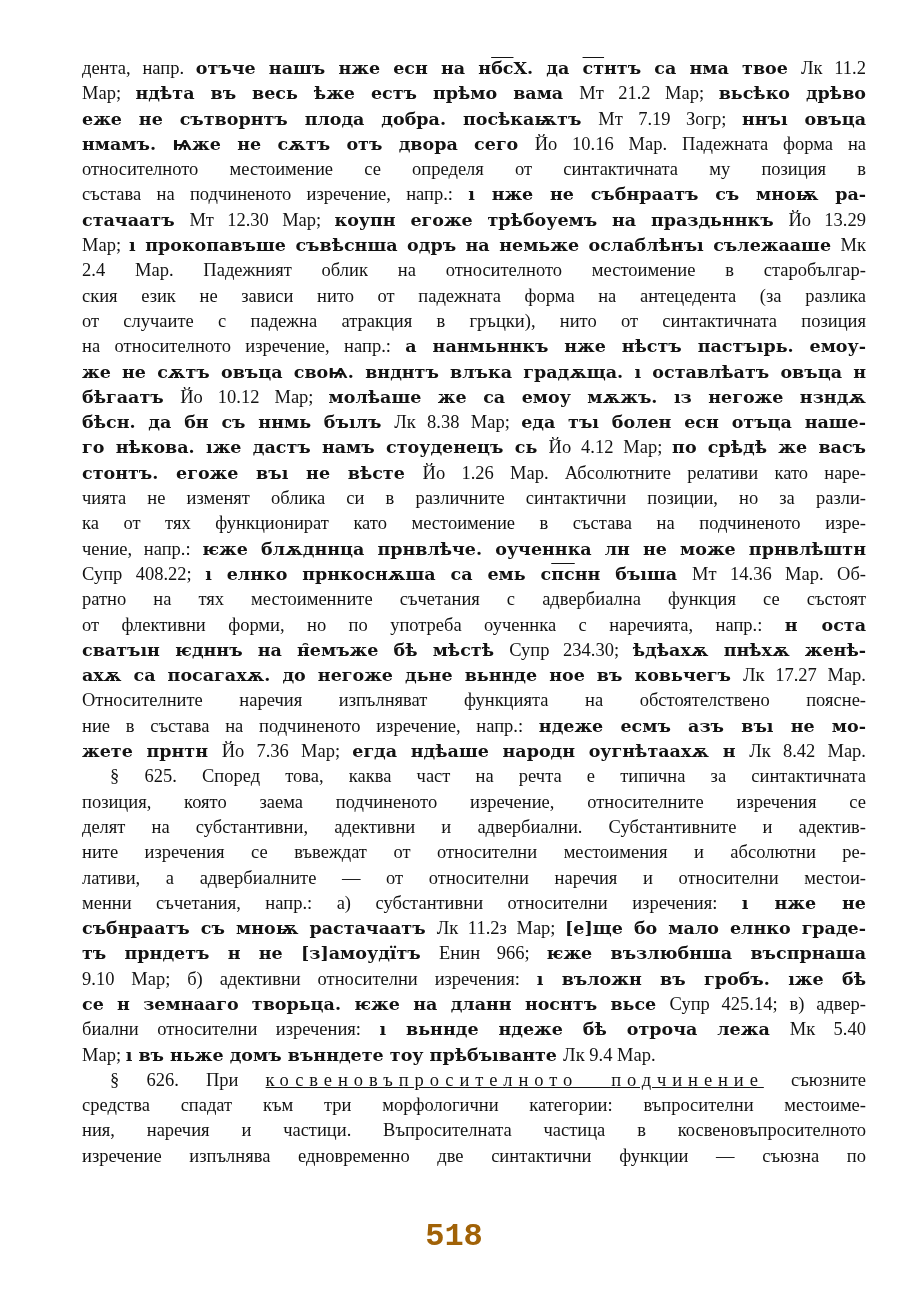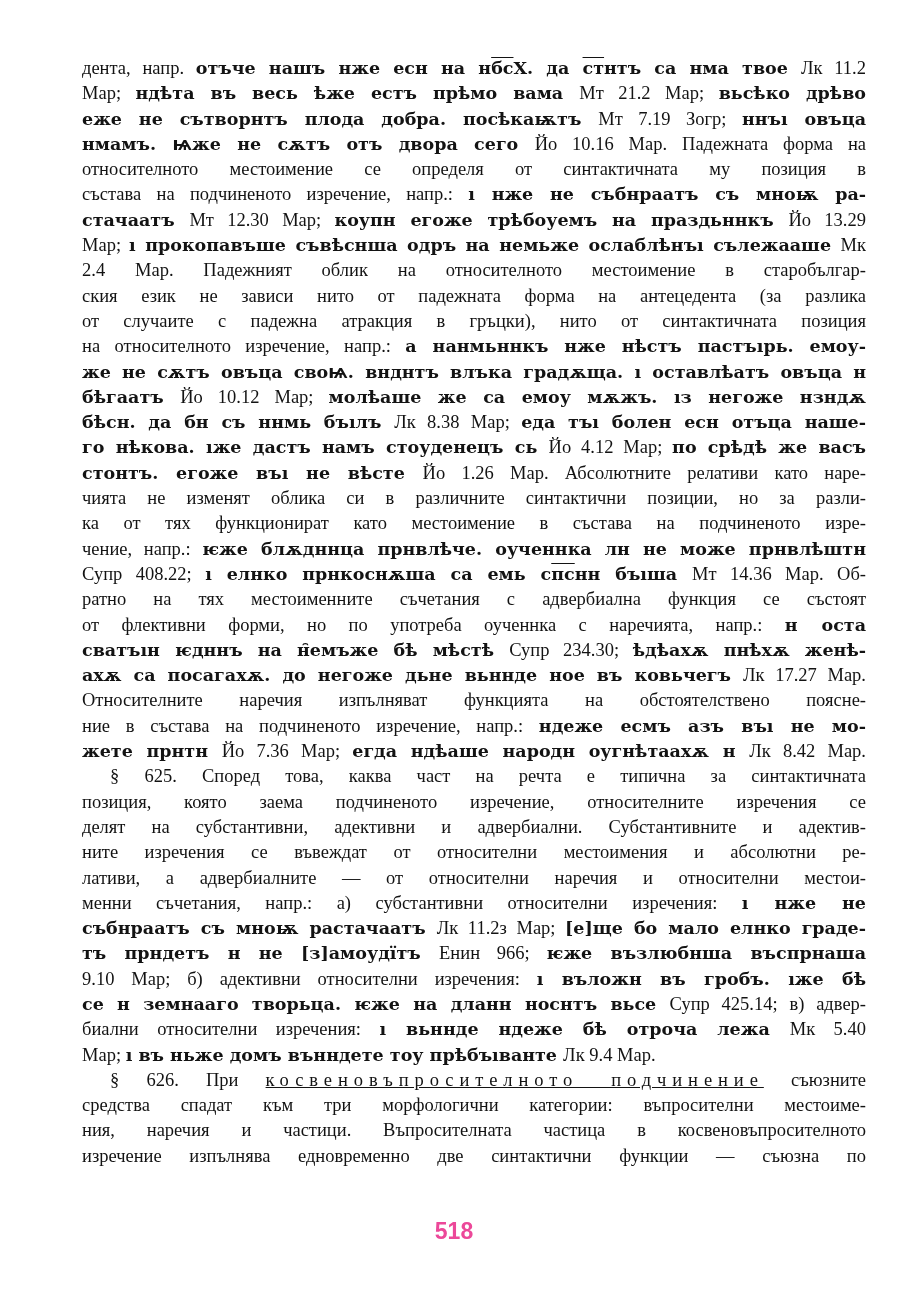--- a/index.html
+++ b/index.html
@@ -60,24 +60,24 @@
     font-family: "Liberation Serif", serif;
     letter-spacing: 0.32em;
     text-decoration: underline;
   }
   .page-number {
     position: absolute;
     left: 62px;
     top: 1218px;
     width: 784px;
     text-align: center;
-    font-family: Liberation Sans, sans-serif;
+    font-family: Liberation Mono, monospace;
     font-weight: 700;
-    font-size: 23px;
-    color: #ec4899;
+    font-size: 32px;
+    color: #a16207;
   }
 </style>
 </head>
 <body>
 
 <div class="page">
   <div class="text-block">
       <div class="line"><span class="m">дента, напр. </span><span class="o">отъче нашъ нже есн на н</span><span class="ov">бс</span><span class="o">Х. да </span><span class="ov">ст</span><span class="o">нтъ са нма твое </span><span class="m">Лк 11.2</span></div>
       <div class="line"><span class="m">Мар; </span><span class="o">ндѣта въ весь ѣже естъ прѣмо вама </span><span class="m">Мт 21.2 Мар; </span><span class="o">вьсѣко дрѣво</span></div>
       <div class="line"><span class="o">еже не сътворнтъ плода добра. посѣкаѭтъ </span><span class="m">Мт 7.19 Зогр; </span><span class="o">ннъı овъца</span></div>

